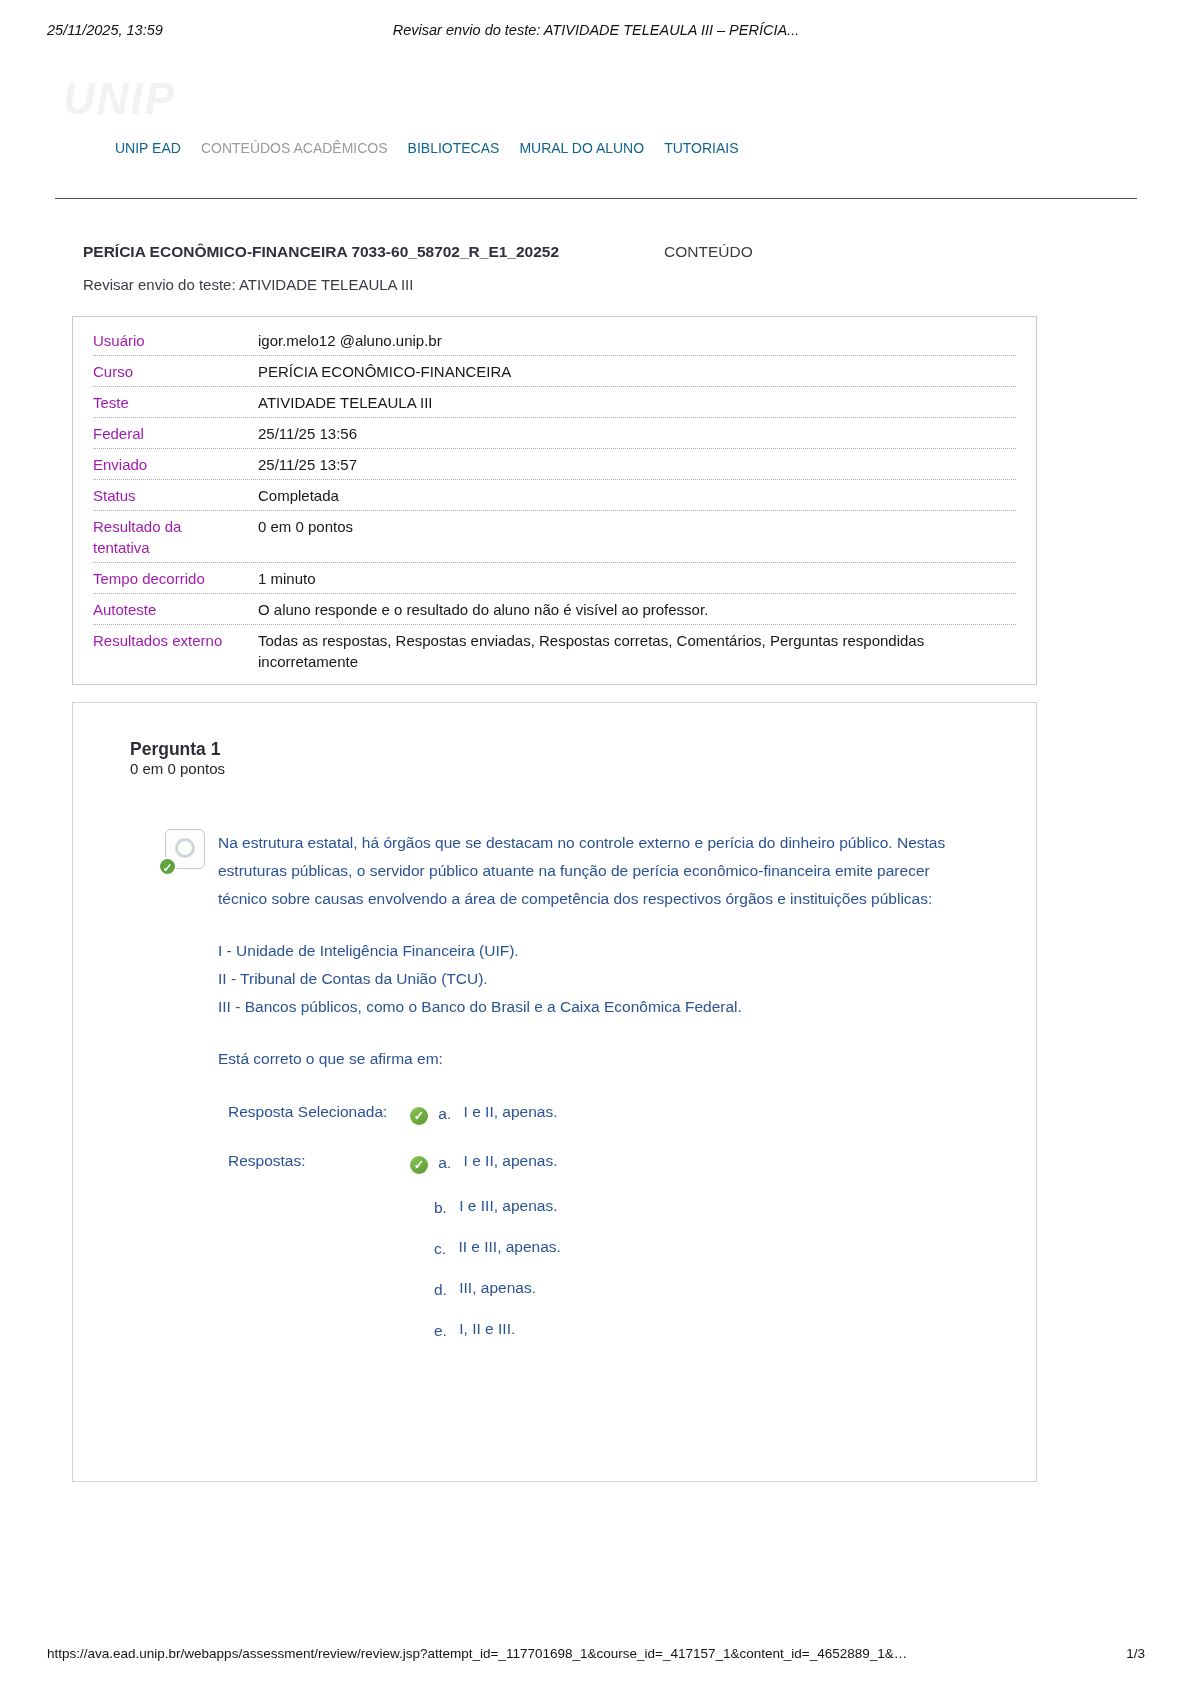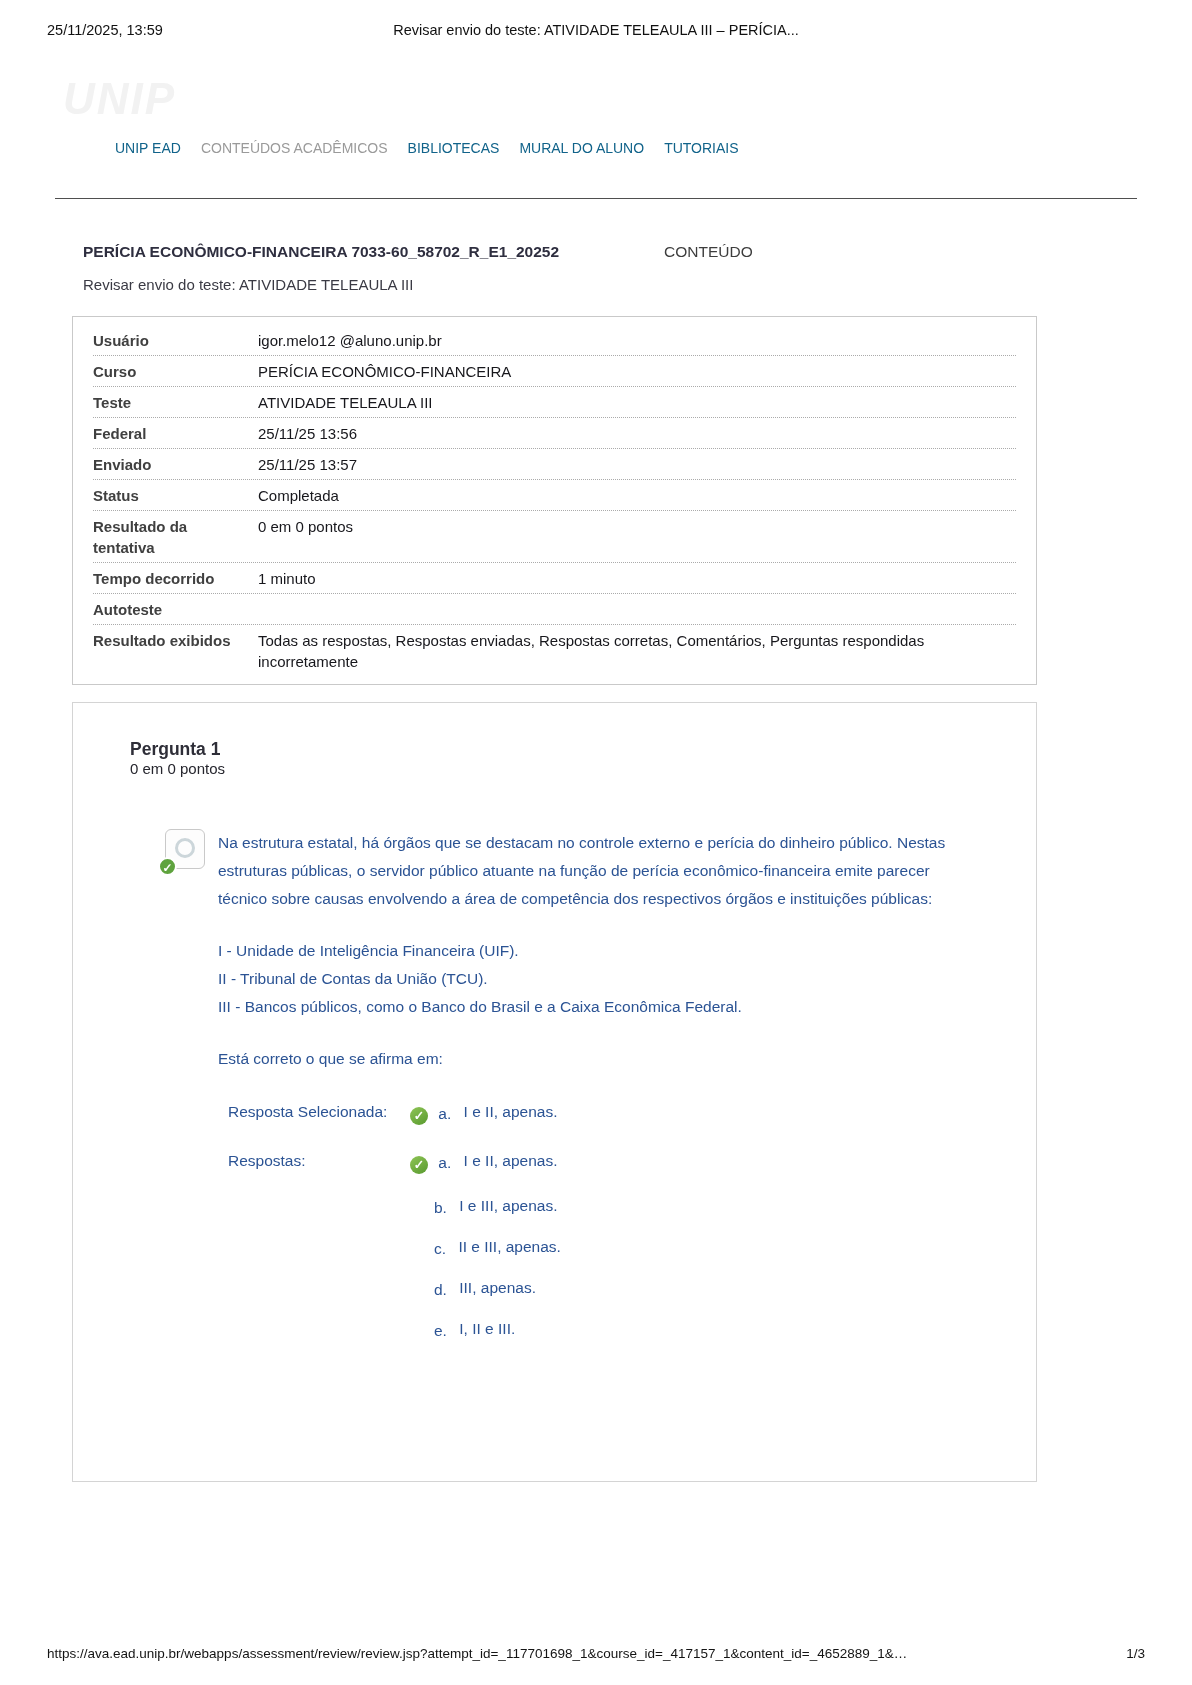--- a/index.html
+++ b/index.html
@@ -7,21 +7,21 @@
   body {
     width: 1192px; height: 1685px;
     background: #ffffff;
     font-family: "Liberation Sans", sans-serif;
     position: relative;
     overflow: hidden;
     color: #1a1a1a;
   }
 
   
-  .print-header { position: relative; height: 44px; padding-top: 22px; font-size: 14.5px; color: #111; }
+  .print-header { position: relative; height: 44px; padding-top: 22px; font-size: 14.5px; color: #111; font-style: italic; }
   .ph-date { position: absolute; left: 47px; top: 22px; }
   .ph-title { position: absolute; left: 0; right: 0; top: 22px; text-align: center; }
 
   
   .logo { margin: 30px 0 0 63px; height: 52px; width: 220px;
           font-size: 44px; font-weight: bold; font-style: italic;
           color: #f2f2f2; letter-spacing: 2px; }
 
   
   .nav { margin: 14px 0 0 115px; display: flex; gap: 20px;
@@ -34,21 +34,21 @@
   
   .title-row { margin: 44px 60px 0 83px; display: flex; align-items: baseline; font-size: 15.5px; gap: 8px; }
   .course-title { font-weight: bold; color: var(--title-text, #2e2e3f); }
   .content-crumb { margin-left: 97px; color: #3d3d3d; }
   .subtitle { margin: 15px 0 0 83px; font-size: 15px; color: #3a3a44; }
 
   
   .info-box { margin: 23px 0 0 72px; width: 965px; border: 1px solid #c9c9c9; padding: 8px 20px; background: #fff; }
   .info-row { display: flex; padding: 5px 0 4px; border-bottom: 1px dotted #ababab; font-size: 15px; line-height: 21px; }
   .info-row:last-child { border-bottom: none; }
-  .info-label { flex: 0 0 165px; padding-right: 25px; color: #404040; font-weight: bold; }
+  .info-label { flex: 0 0 165px; padding-right: 25px; color: #a21caf; }
   .info-value { flex: 1; color: #17171c; }
 
   
   .question-box { margin: 17px 0 0 72px; width: 965px; min-height: 780px; border: 1px solid #d4d4d4; background: #fff; }
   .q-header { display: flex; justify-content: space-between; align-items: baseline; padding: 36px 60px 0 57px; flex-direction: column; }
   .q-title { font-size: 17.5px; font-weight: bold; color: #2e2e38; }
   .q-points { font-size: 15px; color: #26262e; }
 
   .q-content { display: flex; margin: 52px 0 0 92px; }
   .q-icon { width: 40px; height: 40px; flex: 0 0 40px; position: relative;
@@ -141,23 +141,24 @@
   <div class="info-row">
     <div class="info-label">Resultado da tentativa</div>
     <div class="info-value">0 em 0 pontos</div>
   </div>
   <div class="info-row">
     <div class="info-label">Tempo decorrido</div>
     <div class="info-value">1 minuto</div>
   </div>
   <div class="info-row">
     <div class="info-label">Autoteste</div>
-  </div>
-  <div class="info-row">
-    <div class="info-label">Resultado exibidos</div>
+    <div class="info-value">O aluno responde e o resultado do aluno não é visível ao professor.</div>
+  </div>
+  <div class="info-row">
+    <div class="info-label">Resultados externo</div>
     <div class="info-value">Todas as respostas, Respostas enviadas, Respostas corretas, Comentários, Perguntas respondidas incorretamente</div>
   </div>
 </div>
 
 <div class="question-box">
   <div class="q-header">
     <span class="q-title">Pergunta 1</span>
     <span class="q-points">0 em 0 pontos</span>
   </div>
 

